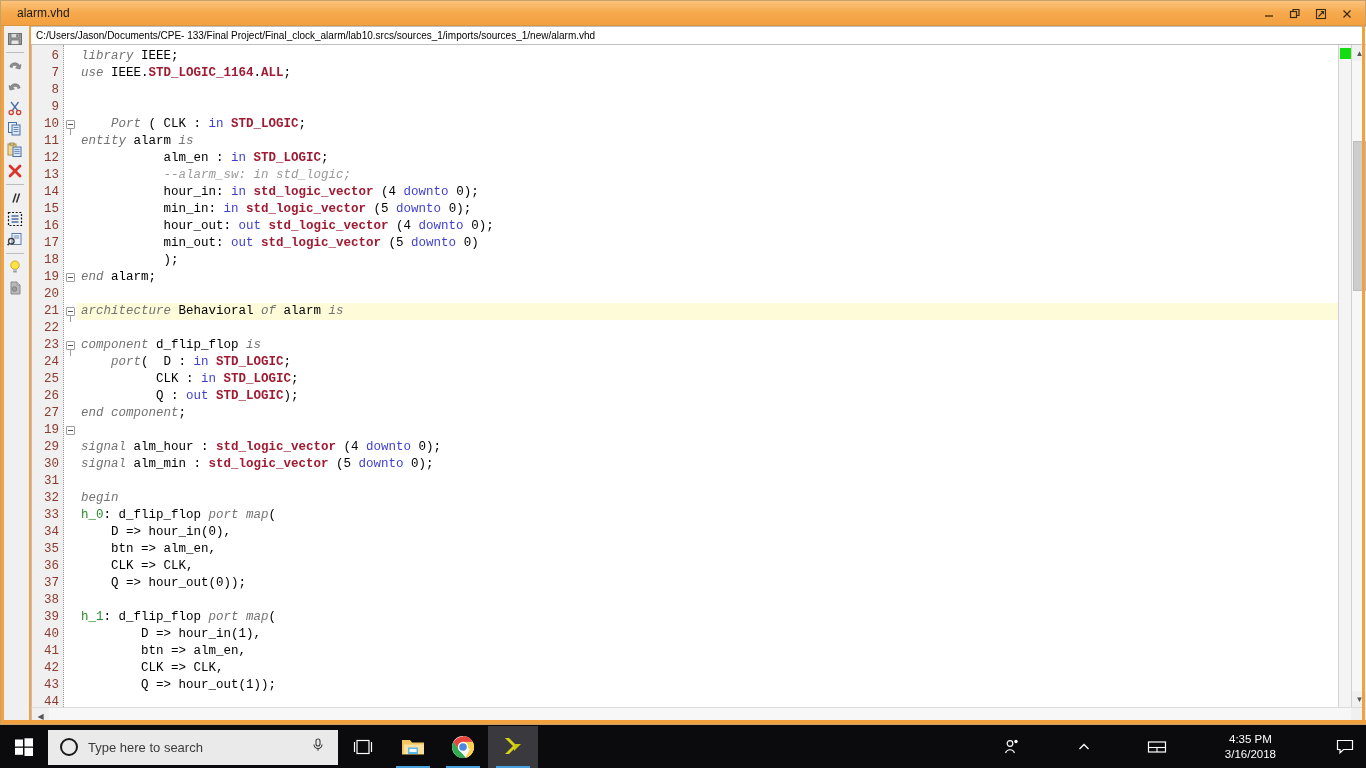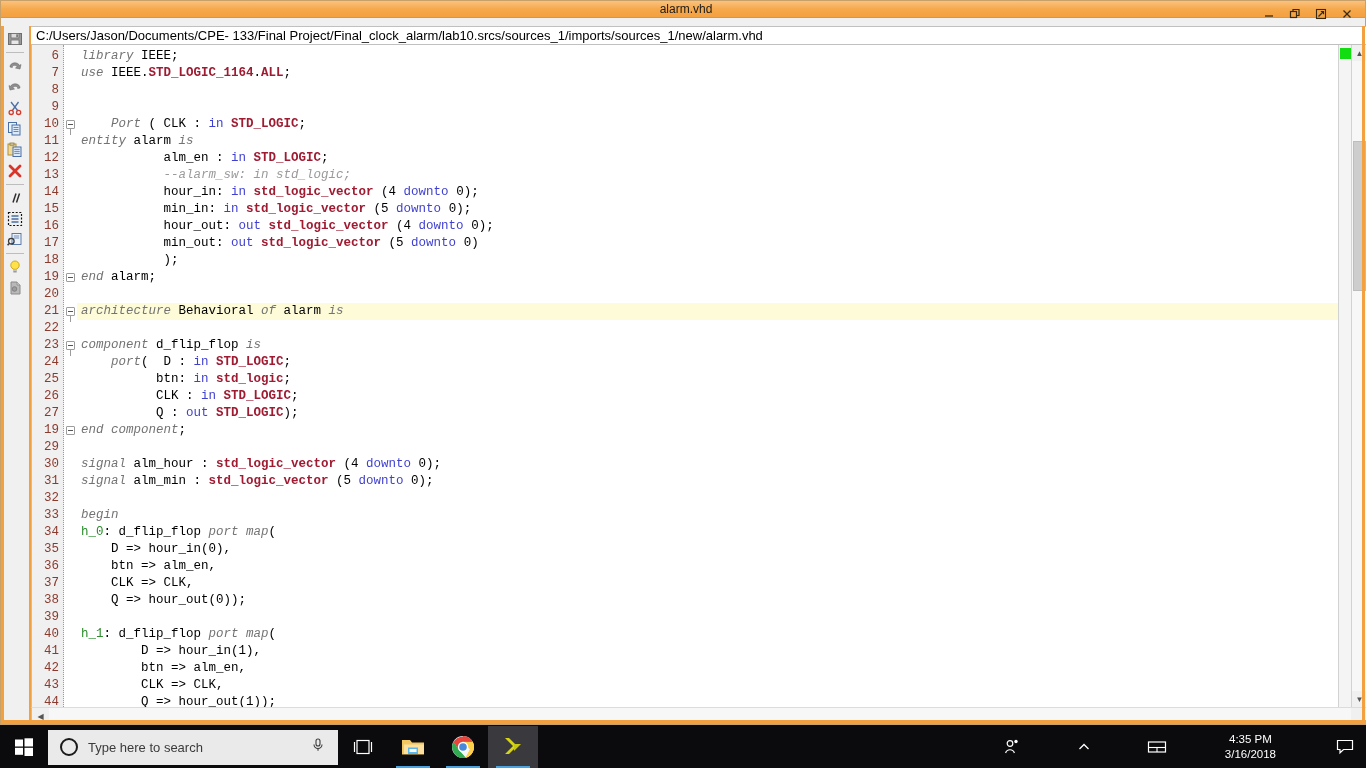--- a/index.html
+++ b/index.html
@@ -16,26 +16,25 @@
     position: absolute;
     left: 0; top: 0;
     width: 1366px; height: 725px;
     background: #f0f0f0;
     border: 1px solid #c8a06a;
   }
 
   
   #title-bar {
     position: relative;
-    height: 17px;
+    height: 25px;
     background: linear-gradient(to bottom, #fbc27c 0%, #f6a94c 50%, #f3a040 100%);
     border-bottom: 1px solid #d79640;
     display: flex;
     align-items: center;
-    justify-content: center;
   }
   #title-tab {
     margin-left: 8px;
     padding: 3px 10px 3px 8px;
     font-size: 12px;
     color: #1b1b1b;
     background: transparent;
   }
   #window-controls {
     position: absolute;
@@ -94,21 +93,21 @@
 
   
   #path-bar {
     height: 19px;
     background: #ffffff;
     border: 1px solid #c0c0c0;
     border-left: none;
     display: flex;
     align-items: center;
     padding-left: 5px;
-    font-size: 13px;
+    font-size: 10px;
     color: #000;
     white-space: nowrap;
     overflow: hidden;
   }
 
   
   #code-region {
     flex: 1;
     display: flex;
     position: relative;
@@ -602,21 +601,20 @@
               <div class="cl"><span class="pl">           min_in: </span><span class="dir">in</span><span class="pl"> </span><span class="typ">std_logic_vector</span><span class="pl"> (5 </span><span class="dir">downto</span><span class="pl"> 0);</span></div>
               <div class="cl"><span class="pl">           hour_out: </span><span class="dir">out</span><span class="pl"> </span><span class="typ">std_logic_vector</span><span class="pl"> (4 </span><span class="dir">downto</span><span class="pl"> 0);</span></div>
               <div class="cl"><span class="pl">           min_out: </span><span class="dir">out</span><span class="pl"> </span><span class="typ">std_logic_vector</span><span class="pl"> (5 </span><span class="dir">downto</span><span class="pl"> 0)</span></div>
               <div class="cl"><span class="pl">           );</span></div>
               <div class="cl"><span class="kw">end</span><span class="pl"> alarm;</span></div>
               <div class="cl">&nbsp;</div>
               <div class="cl hl"><span class="kw">architecture</span><span class="pl"> Behavioral </span><span class="kw">of</span><span class="pl"> alarm </span><span class="kw">is</span></div>
               <div class="cl">&nbsp;</div>
               <div class="cl"><span class="kw">component</span><span class="pl"> d_flip_flop </span><span class="kw">is</span></div>
               <div class="cl"><span class="pl">    </span><span class="kw">port</span><span class="pl">(  D : </span><span class="dir">in</span><span class="pl"> </span><span class="typ">STD_LOGIC</span><span class="pl">;</span></div>
-              <div class="cl"><span class="pl">          btn: </span><span class="dir">in</span><span class="pl"> </span><span class="typ">std_logic</span><span class="pl">;</span></div>
               <div class="cl"><span class="pl">          CLK : </span><span class="dir">in</span><span class="pl"> </span><span class="typ">STD_LOGIC</span><span class="pl">;</span></div>
               <div class="cl"><span class="pl">          Q : </span><span class="dir">out</span><span class="pl"> </span><span class="typ">STD_LOGIC</span><span class="pl">);</span></div>
               <div class="cl"><span class="kw">end</span><span class="pl"> </span><span class="kw">component</span><span class="pl">;</span></div>
               <div class="cl">&nbsp;</div>
               <div class="cl"><span class="kw">signal</span><span class="pl"> alm_hour : </span><span class="typ">std_logic_vector</span><span class="pl"> (4 </span><span class="dir">downto</span><span class="pl"> 0);</span></div>
               <div class="cl"><span class="kw">signal</span><span class="pl"> alm_min : </span><span class="typ">std_logic_vector</span><span class="pl"> (5 </span><span class="dir">downto</span><span class="pl"> 0);</span></div>
               <div class="cl">&nbsp;</div>
               <div class="cl"><span class="kw">begin</span></div>
               <div class="cl"><span class="lbl">h_0</span><span class="pl">: d_flip_flop </span><span class="kw">port</span><span class="pl"> </span><span class="kw">map</span><span class="pl">(</span></div>
               <div class="cl"><span class="pl">    D =&gt; hour_in(0),</span></div>

